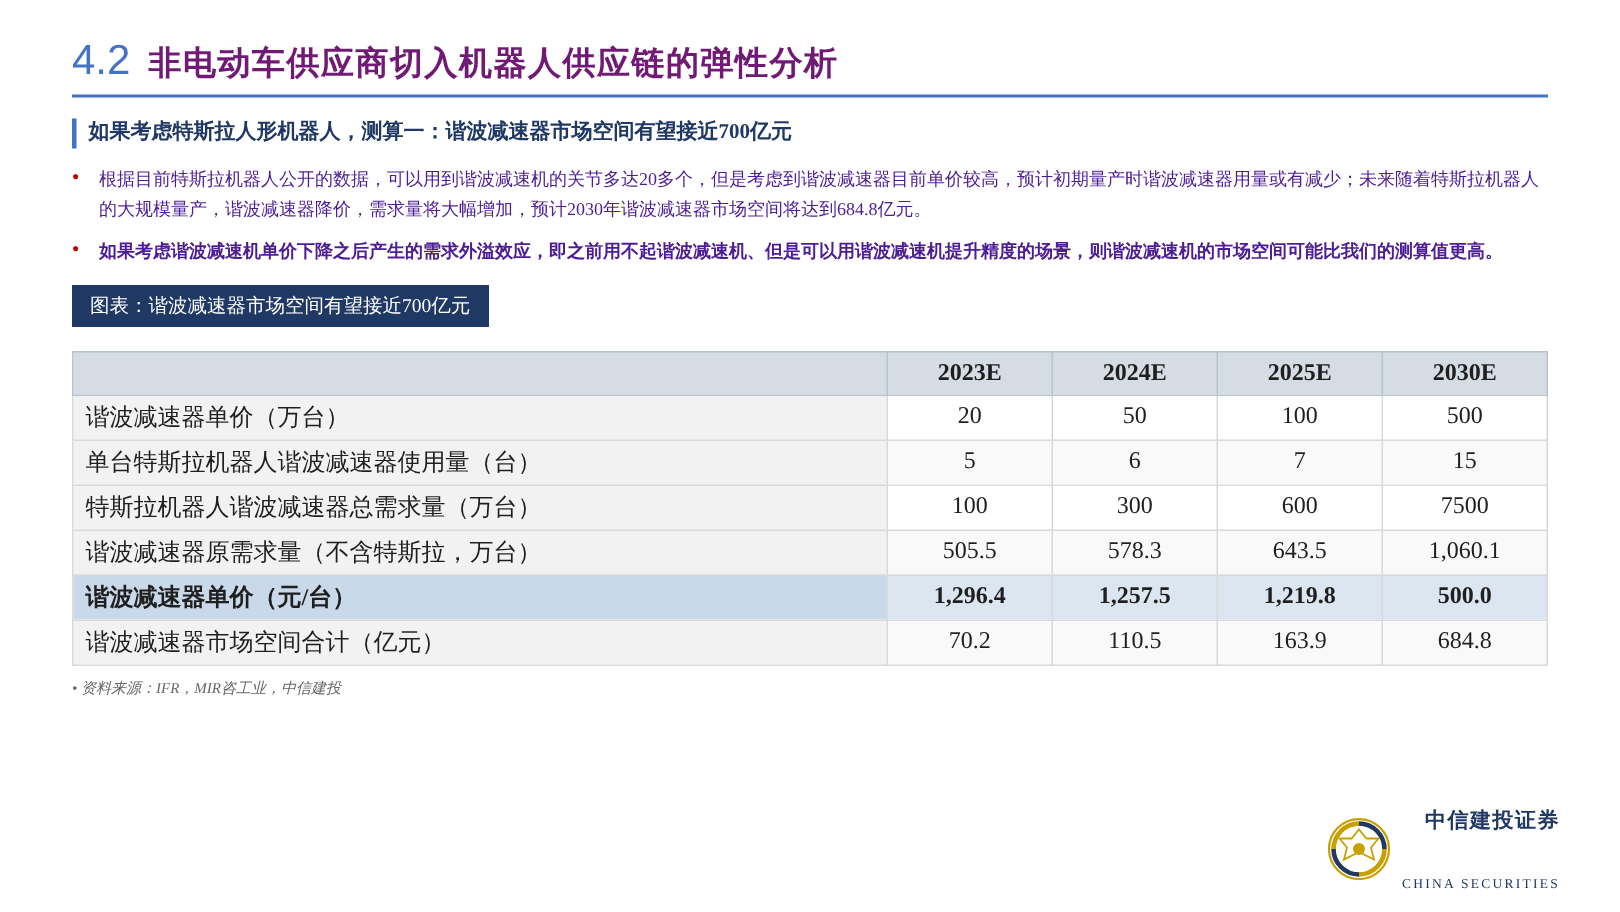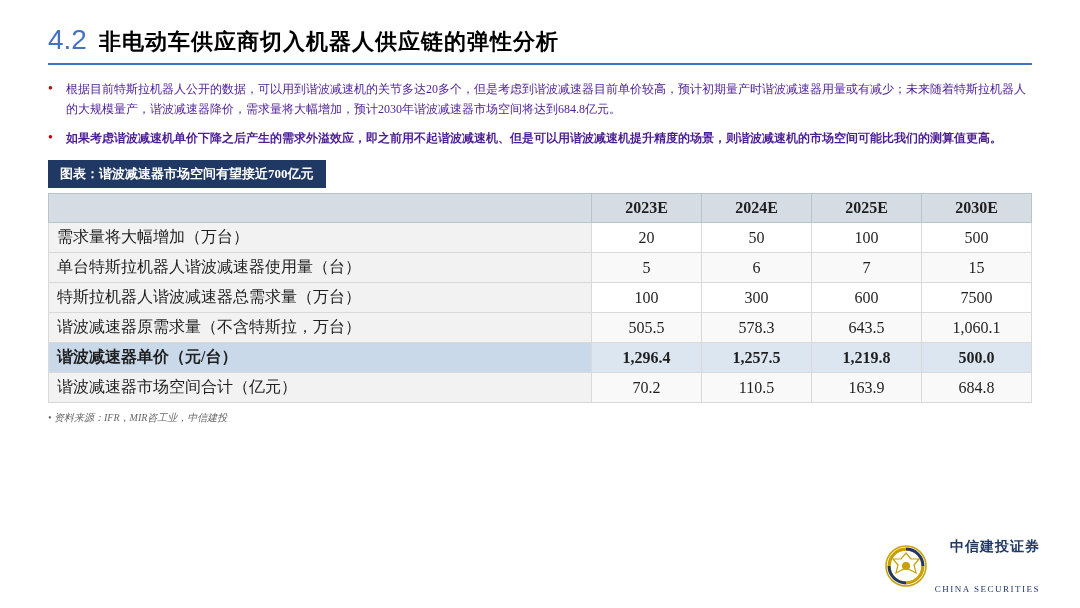--- a/index.html
+++ b/index.html
@@ -29,21 +29,21 @@
       padding-bottom: 6px;
     }
     .title-number {
       font-size: 28px;
       color: #4472c4;
       font-weight: 300;
       font-family: "Arial", sans-serif;
     }
     .title-text {
       font-size: 22px;
-      color: #000000;
+      color: #701a75;
       font-weight: bold;
       letter-spacing: 1px;
     }
 
     
     .section-heading {
       font-size: 14px;
       font-weight: bold;
       color: #1f3864;
       margin-bottom: 10px;
@@ -80,23 +80,23 @@
     
     .table-section {
       margin-top: 12px;
     }
 
     .table-header-bar {
       background: #1f3864;
       color: #ffffff;
       padding: 5px 12px;
       font-size: 13px;
-      font-weight: bold;
+      font-weight: normal;
       display: inline-block;
-      margin-bottom: 5px;
+      margin-bottom: 16px;
     }
 
     .data-table {
       width: 100%;
       border-collapse: collapse;
       font-size: 16px;
     }
 
     .data-table thead tr th {
       background: #d6dce4;
@@ -180,41 +180,42 @@
 </head>
 <body>
 
 <div class="page-container">
 
   <div class="page-title">
     <span class="title-number">4.2</span>
     <span class="title-text">非电动车供应商切入机器人供应链的弹性分析</span>
   </div>
 
+  <div class="section-heading">如果考虑特斯拉人形机器人，测算一：谐波减速器市场空间有望接近700亿元</div>
 
   <ul class="bullet-list">
     <li>根据目前特斯拉机器人公开的数据，可以用到谐波减速机的关节多达20多个，但是考虑到谐波减速器目前单价较高，预计初期量产时谐波减速器用量或有减少；未来随着特斯拉机器人的大规模量产，谐波减速器降价，需求量将大幅增加，预计2030年谐波减速器市场空间将达到684.8亿元。</li>
     <li class="bold-item">如果考虑谐波减速机单价下降之后产生的需求外溢效应，即之前用不起谐波减速机、但是可以用谐波减速机提升精度的场景，则谐波减速机的市场空间可能比我们的测算值更高。</li>
   </ul>
 
   <div class="table-section">
     <div class="table-header-bar">图表：谐波减速器市场空间有望接近700亿元</div>
     <table class="data-table">
       <thead>
         <tr>
           <th></th>
           <th>2023E</th>
           <th>2024E</th>
           <th>2025E</th>
           <th>2030E</th>
         </tr>
       </thead>
       <tbody id="table-body">
       <tr>
-            <td>需求量将大幅增加（万台）</td>
+            <td>谐波减速器单价（万台）</td>
             <td>20</td>
             <td>50</td>
             <td>100</td>
             <td>500</td>
           </tr>
           <tr>
             <td>单台特斯拉机器人谐波减速器使用量（台）</td>
             <td>5</td>
             <td>6</td>
             <td>7</td>

